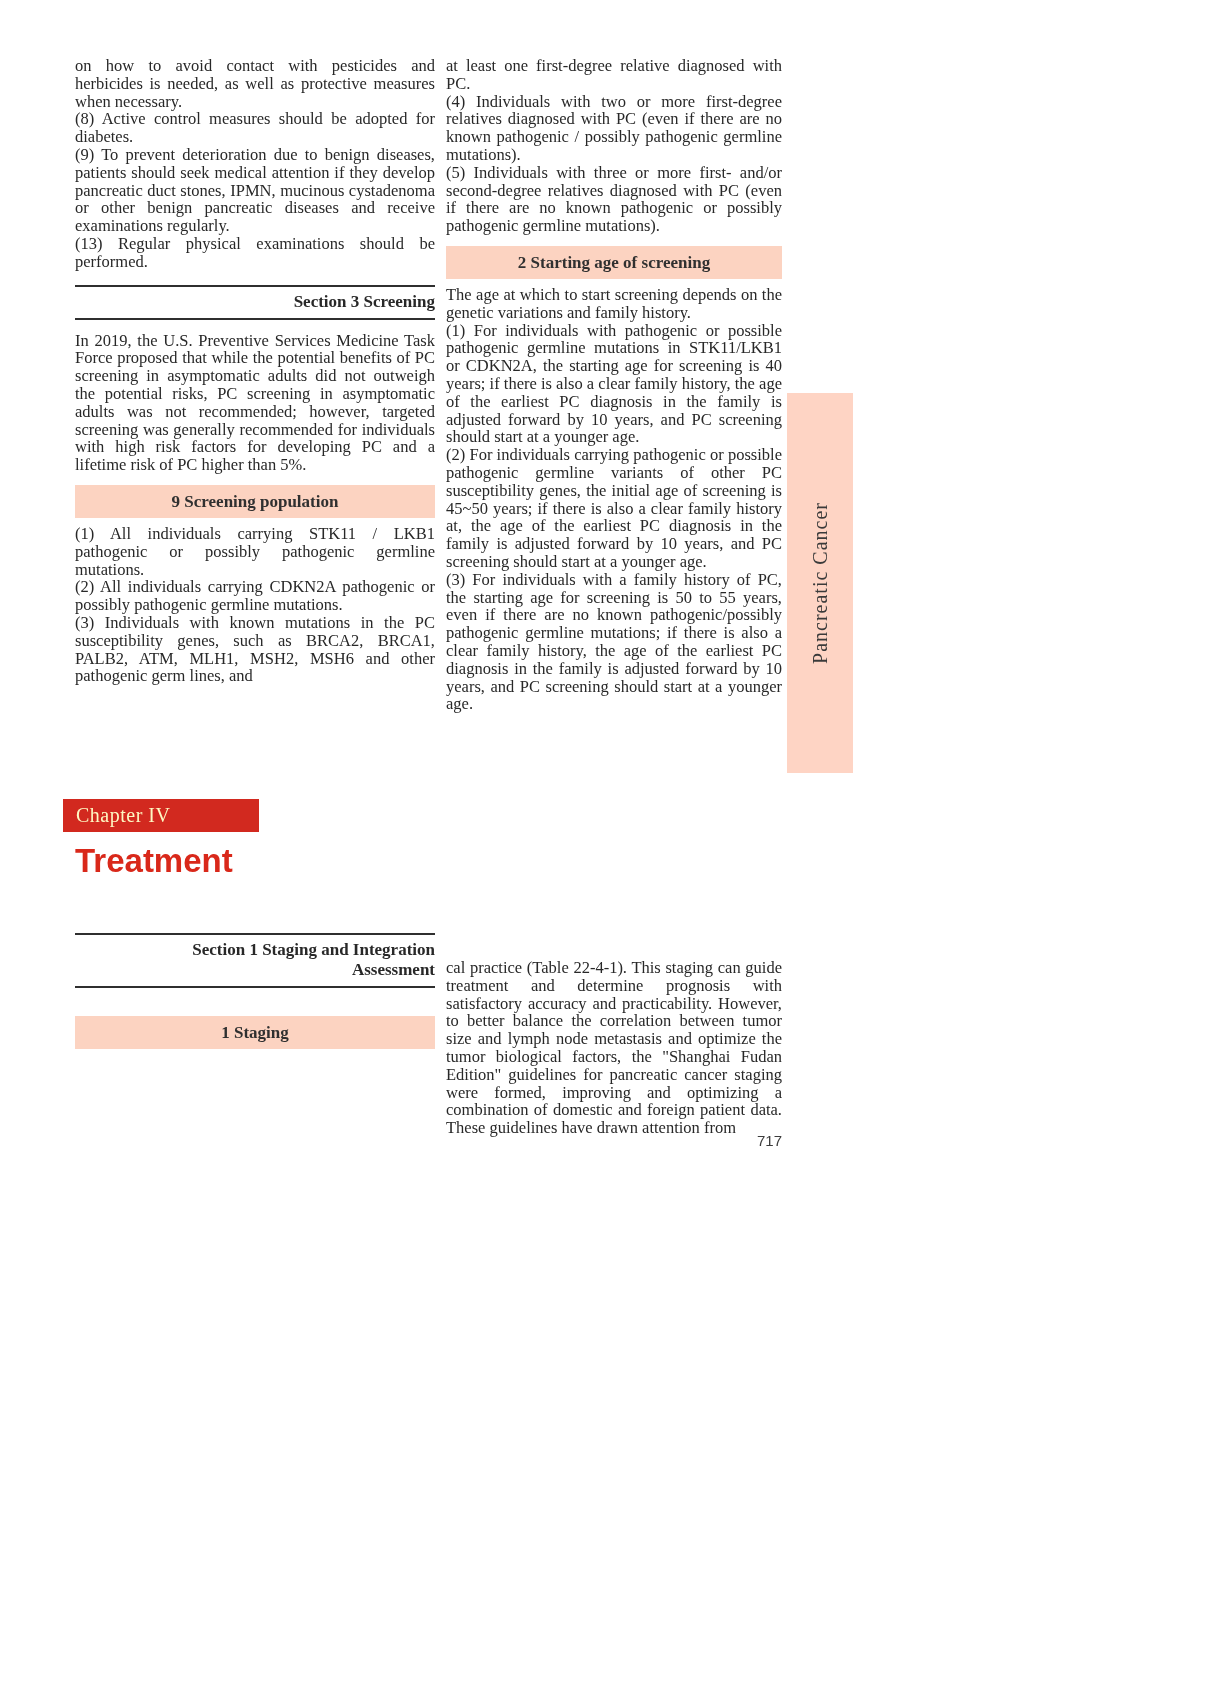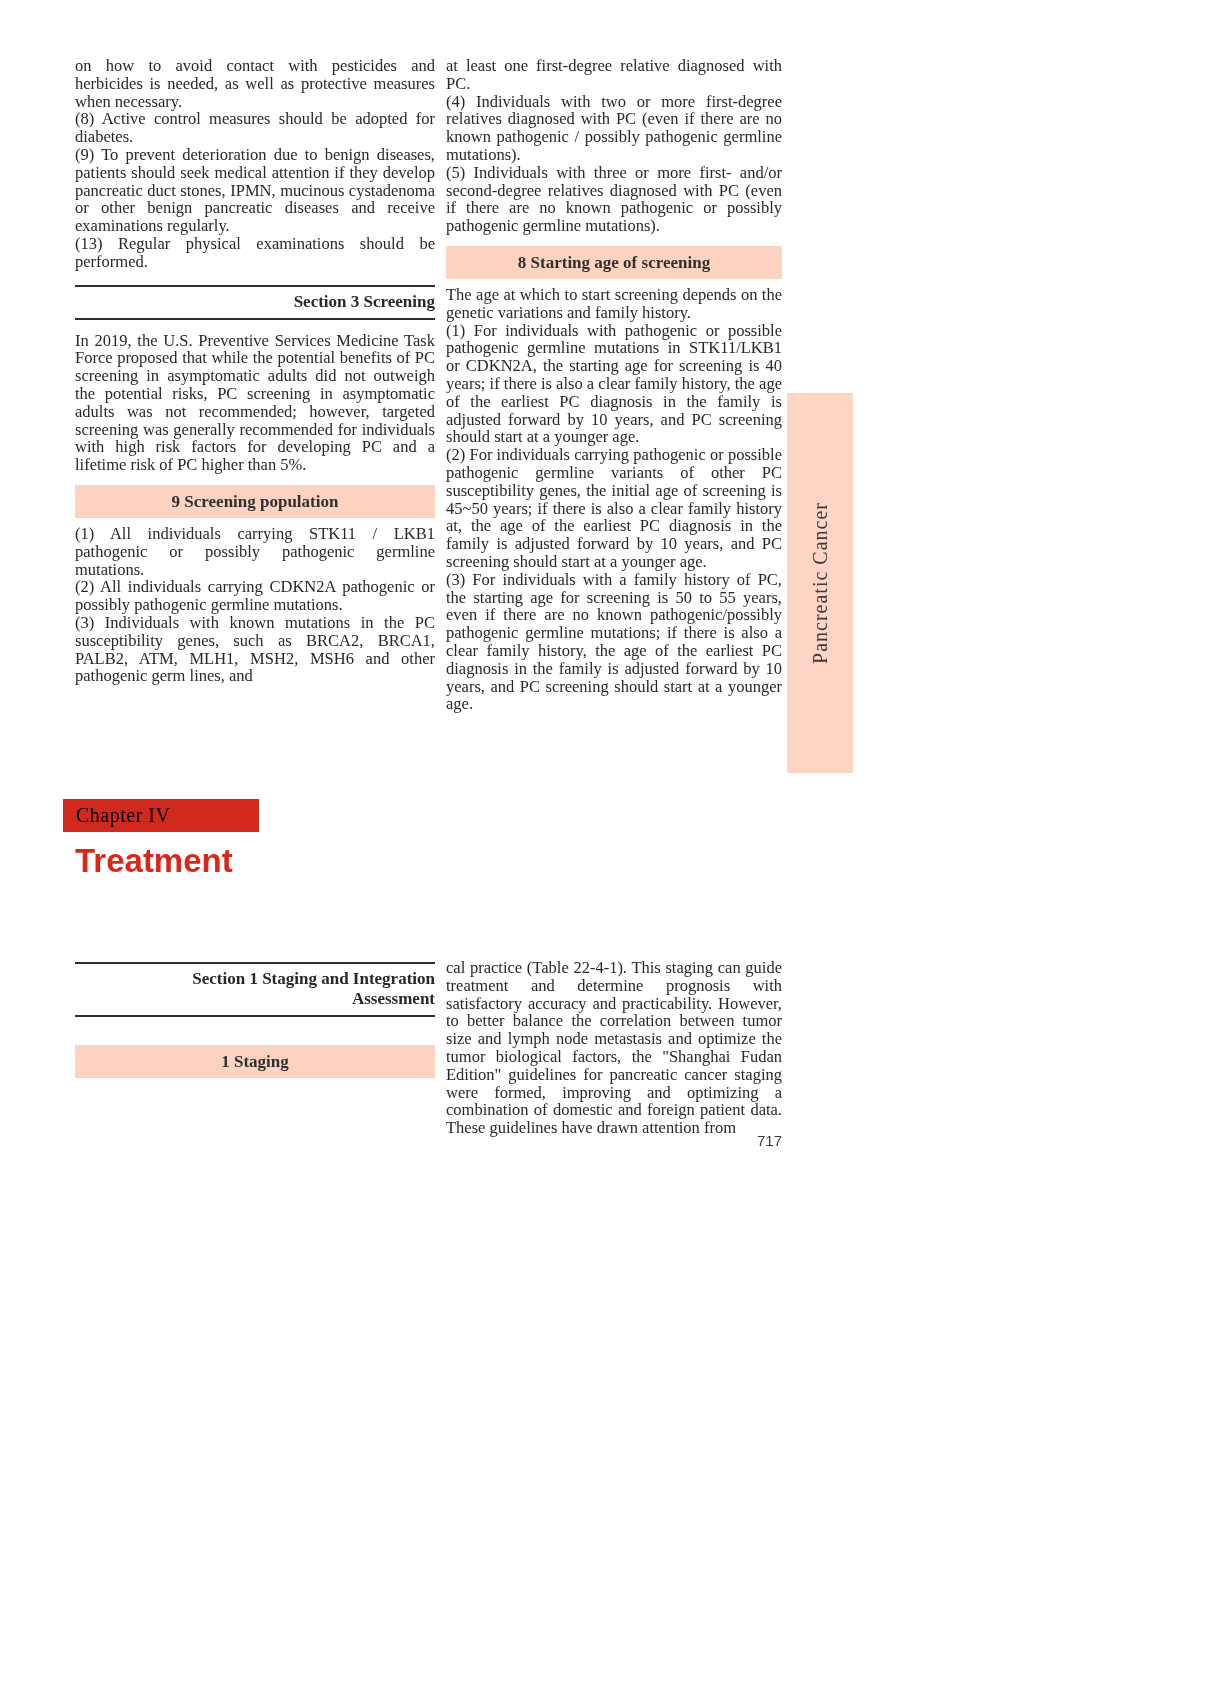--- a/index.html
+++ b/index.html
@@ -15,21 +15,21 @@
   }
   .col {
     position: absolute;
     font-size: 16.5px;
     line-height: 17.8px;
     text-align: justify;
   }
   .col p { margin: 0; }
   .top-left  { left: 75px;  top: 57px;  width: 360px; }
   .top-right { left: 446px; top: 57px;  width: 336px; }
-  .bottom-left  { left: 75px;  top: 948px; width: 360px; }
+  .bottom-left  { left: 75px;  top: 919px; width: 360px; }
   .bottom-right { left: 446px; top: 959px; width: 336px; }
 
   .sec-head {
     margin: 14px 0 12px 0;
     border-top: 2px solid #2f2f2f;
     border-bottom: 2px solid #2f2f2f;
     padding: 5px 0 6px 0;
     text-align: right;
     font-weight: bold;
     font-size: 17px;
@@ -49,21 +49,21 @@
   }
   .sub-head.gap-lg { margin-top: 28px; }
 
   .chapter-banner {
     position: absolute;
     left: 63px;
     top: 799px;
     width: 196px;
     height: 33px;
     background: #d2291f;
-    color: #000000;
+    color: #fef9c3;
     font-size: 20px;
     display: flex;
     align-items: center;
     padding-left: 13px;
     box-sizing: border-box;
     letter-spacing: 0.5px;
   }
   .chapter-title {
     position: absolute;
     left: 75px;
@@ -120,21 +120,21 @@
     <h3 class="sub-head">9 Screening population</h3>
     <p>(1) All individuals carrying STK11 / LKB1 pathogenic or possibly pathogenic germline mutations.</p>
     <p>(2) All individuals carrying CDKN2A pathogenic or possibly pathogenic germline mutations.</p>
     <p>(3) Individuals with known mutations in the PC susceptibility genes, such as BRCA2, BRCA1, PALB2, ATM, MLH1, MSH2, MSH6 and other pathogenic germ lines, and</p>
   </section>
 
   <section class="col top-right">
     <p>at least one first-degree relative diagnosed with PC.</p>
     <p>(4) Individuals with two or more first-degree relatives diagnosed with PC (even if there are no known pathogenic / possibly pathogenic germline mutations).</p>
     <p>(5) Individuals with three or more first- and/or second-degree relatives diagnosed with PC (even if there are no known pathogenic or possibly pathogenic germline mutations).</p>
-    <h3 class="sub-head">8 Starting age of screening</h3>
+    <h3 class="sub-head">2 Starting age of screening</h3>
     <p>The age at which to start screening depends on the genetic variations and family history.</p>
     <p>(1) For individuals with pathogenic or possible pathogenic germline mutations in STK11/LKB1 or CDKN2A, the starting age for screening is 40 years; if there is also a clear family history, the age of the earliest PC diagnosis in the family is adjusted forward by 10 years, and PC screening should start at a younger age.</p>
     <p>(2) For individuals carrying pathogenic or possible pathogenic germline variants of other PC susceptibility genes, the initial age of screening is 45~50 years; if there is also a clear family history at, the age of the earliest PC diagnosis in the family is adjusted forward by 10 years, and PC screening should start at a younger age.</p>
     <p>(3) For individuals with a family history of PC, the starting age for screening is 50 to 55 years, even if there are no known pathogenic/possibly pathogenic germline mutations; if there is also a clear family history, the age of the earliest PC diagnosis in the family is adjusted forward by 10 years, and PC screening should start at a younger age.</p>
   </section>
 
   <div class="chapter-banner">
     <span>Chapter IV</span>
   </div>
 

